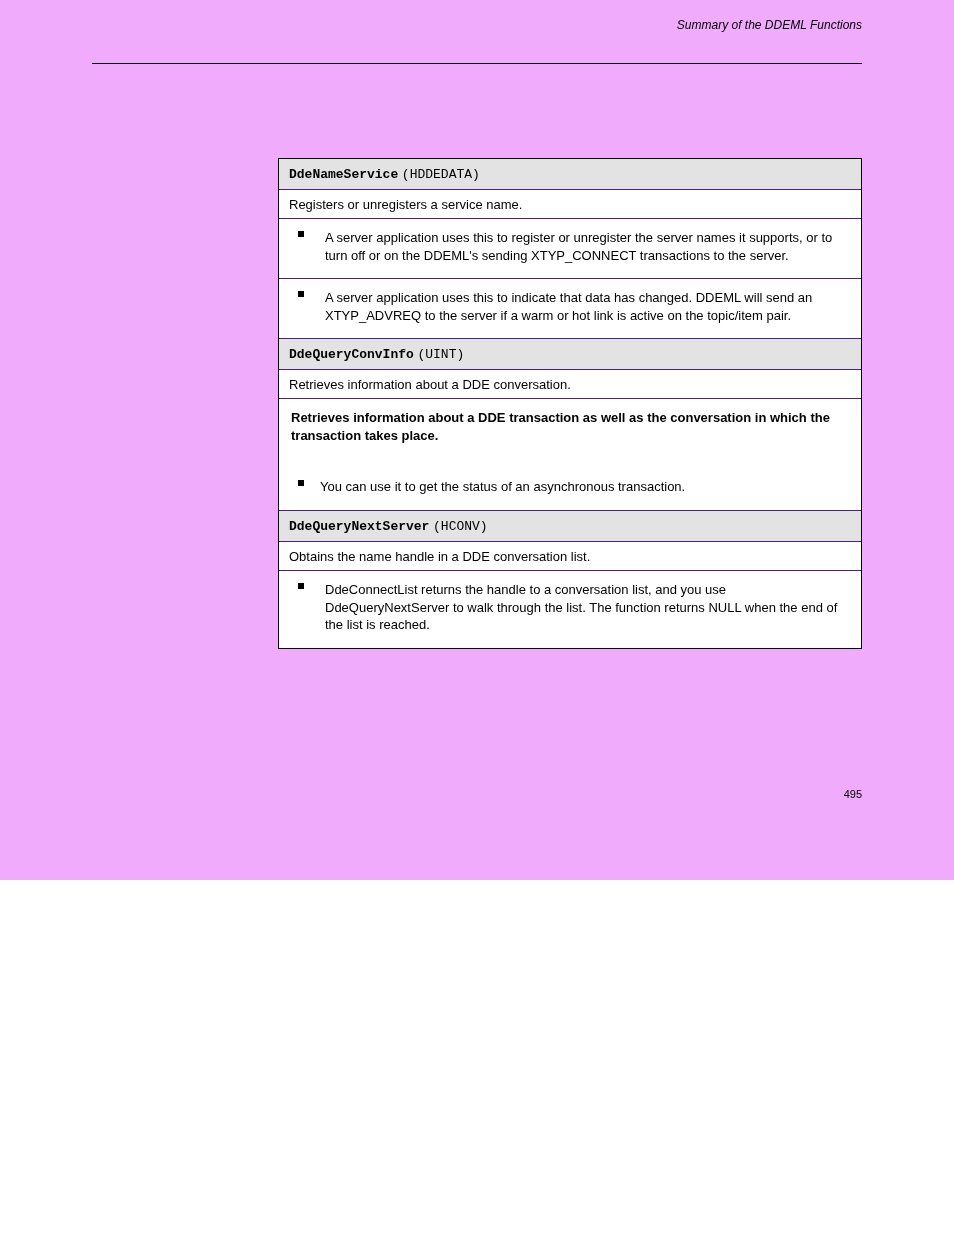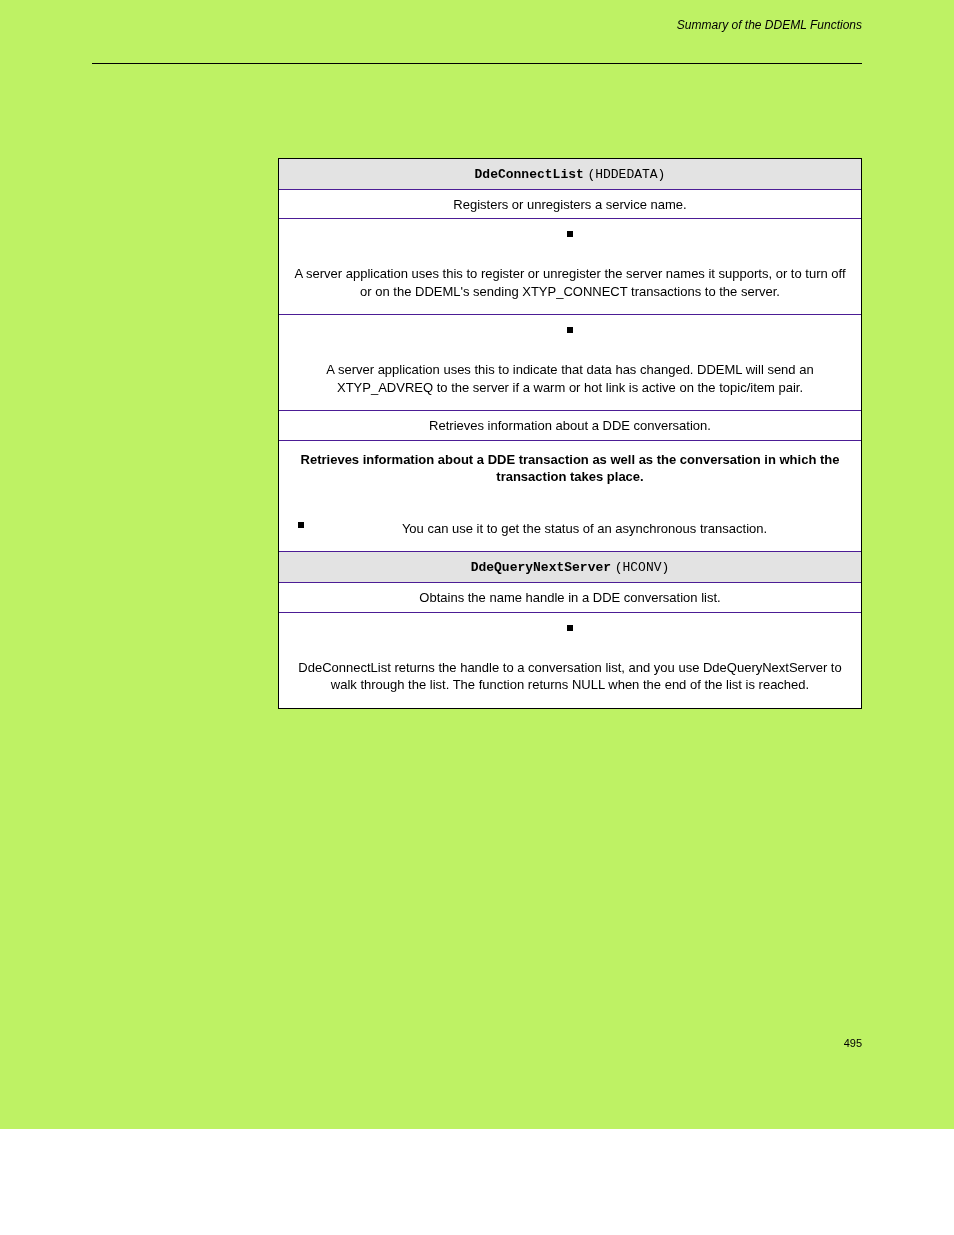--- a/index.html
+++ b/index.html
@@ -3,27 +3,26 @@
 <meta charset="utf-8">
 <style>
   
   html, body {
     margin: 0;
     padding: 0;
     background: #ffffff;
   }
   .page {
     width: 954px;
-    height: 1129px;
+    height: 880px;
     position: relative;
-    background: #bef264;
+    background: #f0abfc;
     font-family: "Helvetica Neue", Helvetica, Arial, sans-serif;
     color: #000;
     overflow: hidden;
-    text-align: center;
   }
 
   
   .header {
     position: absolute;
     top: 18px;
     left: 0;
     width: 100%;
   }
   .running-head {
@@ -83,21 +82,20 @@
     background: #ffffff;
     padding: 6px 10px 5px 10px;
   }
 
   
   .detail {
     background: #ffffff;
     padding: 10px 12px 14px 12px;
     display: flex;
     gap: 14px;
-    flex-direction: column;
   }
   .bullet-col {
     flex: 0 0 20px;
     display: flex;
     justify-content: center;
     padding-top: 2px;
   }
   .bullet {
     width: 6px;
     height: 6px;
@@ -134,21 +132,21 @@
 <div class="page">
 
   <div class="header">
     <div class="running-head">Summary of the DDEML Functions</div>
     <div class="header-rule"></div>
   </div>
 
   <div class="desc-table">
 
     <div class="row code-head">
-      <span class="mono">DdeConnectList</span>
+      <span class="mono">DdeNameService</span>
       <span class="sub mono">(HDDEDATA)</span>
     </div>
     <div class="row summary">Registers or unregisters a service name.</div>
     <div class="row detail">
       <div class="bullet-col">
         <span class="bullet"></span>
       </div>
       <div class="detail-body">
         <p>A server application uses this to register or unregister the server names it supports, or to turn off or on the DDEML's sending XTYP_CONNECT transactions to the server.</p>
       </div>
@@ -156,20 +154,24 @@
 
     <div class="row detail">
       <div class="bullet-col">
         <span class="bullet"></span>
       </div>
       <div class="detail-body">
         <p>A server application uses this to indicate that data has changed. DDEML will send an XTYP_ADVREQ to the server if a warm or hot link is active on the topic/item pair.</p>
       </div>
     </div>
 
+    <div class="row code-head">
+      <span class="mono">DdeQueryConvInfo</span>
+      <span class="sub mono">(UINT)</span>
+    </div>
     <div class="row summary">Retrieves information about a DDE conversation.</div>
     <div class="row detail detail-stack">
       <p class="lead">Retrieves information about a DDE transaction as well as the conversation in which the transaction takes place.</p>
       <div class="bul-line">
         <div class="bullet-col">
           <span class="bullet"></span>
         </div>
         <div class="detail-body">
           <p>You can use it to get the status of an asynchronous transaction.</p>
         </div>

